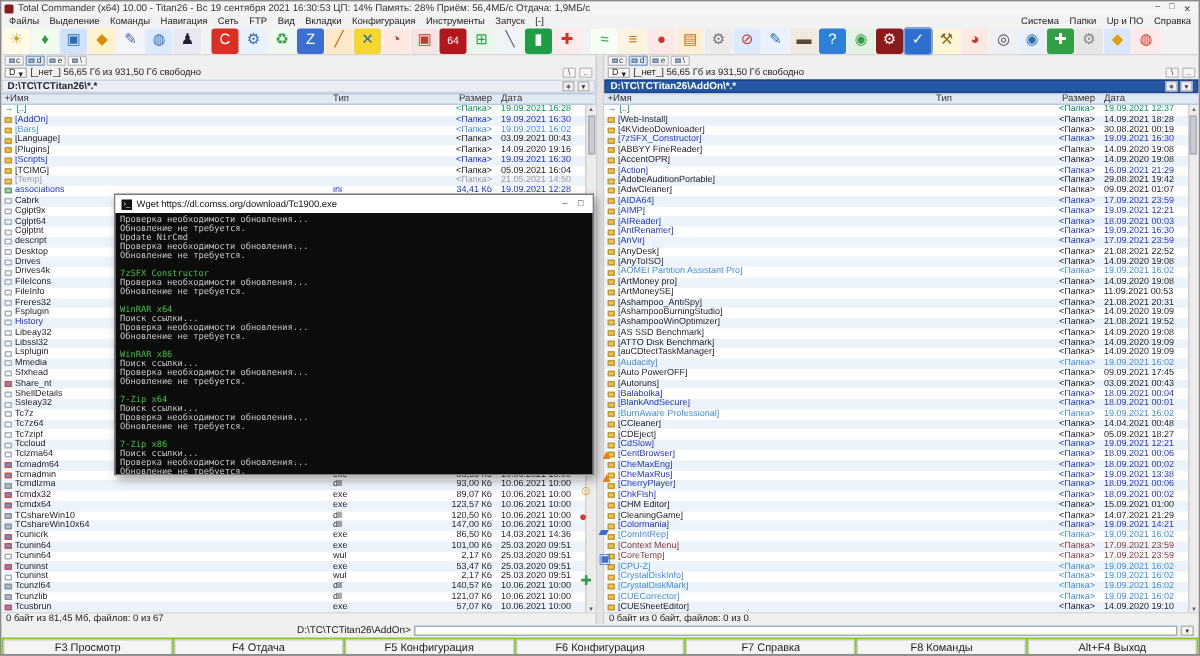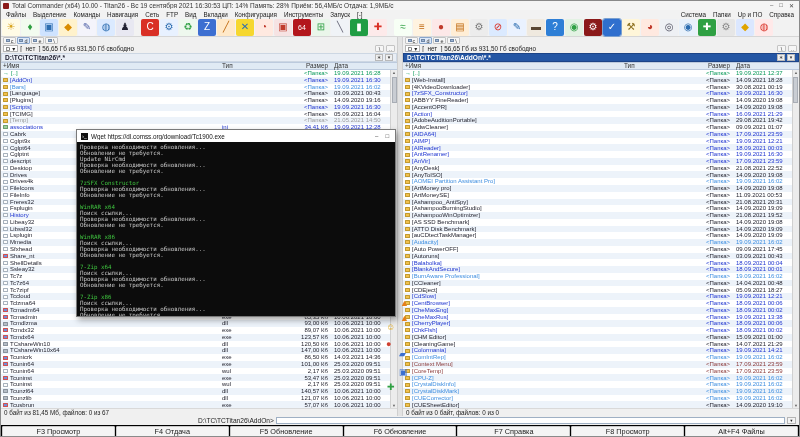--- a/index.html
+++ b/index.html
@@ -72,21 +72,21 @@
   .sb-thumb{width:5px;height:26px;background:#c9cdd3;border:1px solid #a8adb5;margin-top:1px;}
   .sb-arrow{height:6px;display:flex;align-items:center;justify-content:center;width:100%;}
   .sb-fill{flex:1;}
   .statusrow{height:8px;display:flex;align-items:center;font-size:6.3px;color:#222;padding:0 3px;background:#f0f0f0;border-top:1px solid #d9d9d9;}
   
   .cmdrow{height:9px;display:flex;align-items:center;background:#f0f0f0;font-size:6.6px;gap:2px;padding:0 3px;}
   .cmdspacer{width:192px;}
   .cmdprompt{white-space:nowrap;color:#222;}
   .cmdinput{flex:1;height:7px;background:#fff;border:1px solid #9fb0c4;font-size:6px;padding:0 2px;font-family:"Liberation Sans",sans-serif;}
   .cmddrop{width:9px;height:7px;display:flex;align-items:center;justify-content:center;border:1px solid #b5b5b5;background:#f4f4f4;font-size:4.5px;}
-  .fnbar{height:13px;display:flex;gap:1px;background:#000000;padding:1px;}
+  .fnbar{height:13px;display:flex;gap:1px;background:#84cc16;padding:1px;}
   .fnbtn{flex:1;display:flex;align-items:center;justify-content:center;background:#f4f4f4;
          border:1px solid #c9c9c9;font-size:7.3px;color:#222;border-radius:1px;}
   
   .console{position:absolute;left:75px;top:128px;width:320px;height:188px;z-index:10;
            border:1px solid #7a7a7a;box-shadow:2px 3px 6px rgba(0,0,0,0.35);display:flex;flex-direction:column;}
   .con-title{height:12px;background:#ffffff;display:flex;align-items:center;gap:3px;padding:0 4px;font-size:6.3px;color:#111;}
   .con-ico{width:7px;height:7px;background:#111;color:#eee;font-size:5px;display:flex;align-items:center;justify-content:center;flex:none;}
   .con-title-text{flex:1;white-space:nowrap;overflow:hidden;}
   .con-btns{display:flex;gap:7px;font-size:6px;color:#333;padding-right:2px;}
   .con-body{flex:1;background:#0c0c0c;padding:2px 0 0 3px;overflow:hidden;
@@ -1190,25 +1190,25 @@
   <div class="cmdrow">
     <span class="cmdspacer"></span>
     <span class="cmdprompt">D:\TC\TCTitan26\AddOn&gt;</span>
     <input class="cmdinput" placeholder="" style="">
     <span class="cmddrop">▾</span>
   </div>
 
   <div class="fnbar">
       <span class="fnbtn">F3 Просмотр</span>
       <span class="fnbtn">F4 Отдача</span>
-      <span class="fnbtn">F5 Обновление</span>
-      <span class="fnbtn">F6 Обновление</span>
+      <span class="fnbtn">F5 Конфигурация</span>
+      <span class="fnbtn">F6 Конфигурация</span>
       <span class="fnbtn">F7 Справка</span>
-      <span class="fnbtn">F8 Просмотр</span>
-      <span class="fnbtn">Alt+F4 Файлы</span>
+      <span class="fnbtn">F8 Команды</span>
+      <span class="fnbtn">Alt+F4 Выход</span>
     </div>
 
   <div class="console">
     <div class="con-title">
       <span class="con-ico">›_</span>
       <span class="con-title-text">Wget  https://dl.comss.org/download/Tc1900.exe</span>
       <span class="con-btns">
         <span>–</span>
         <span>□</span>
       </span>

